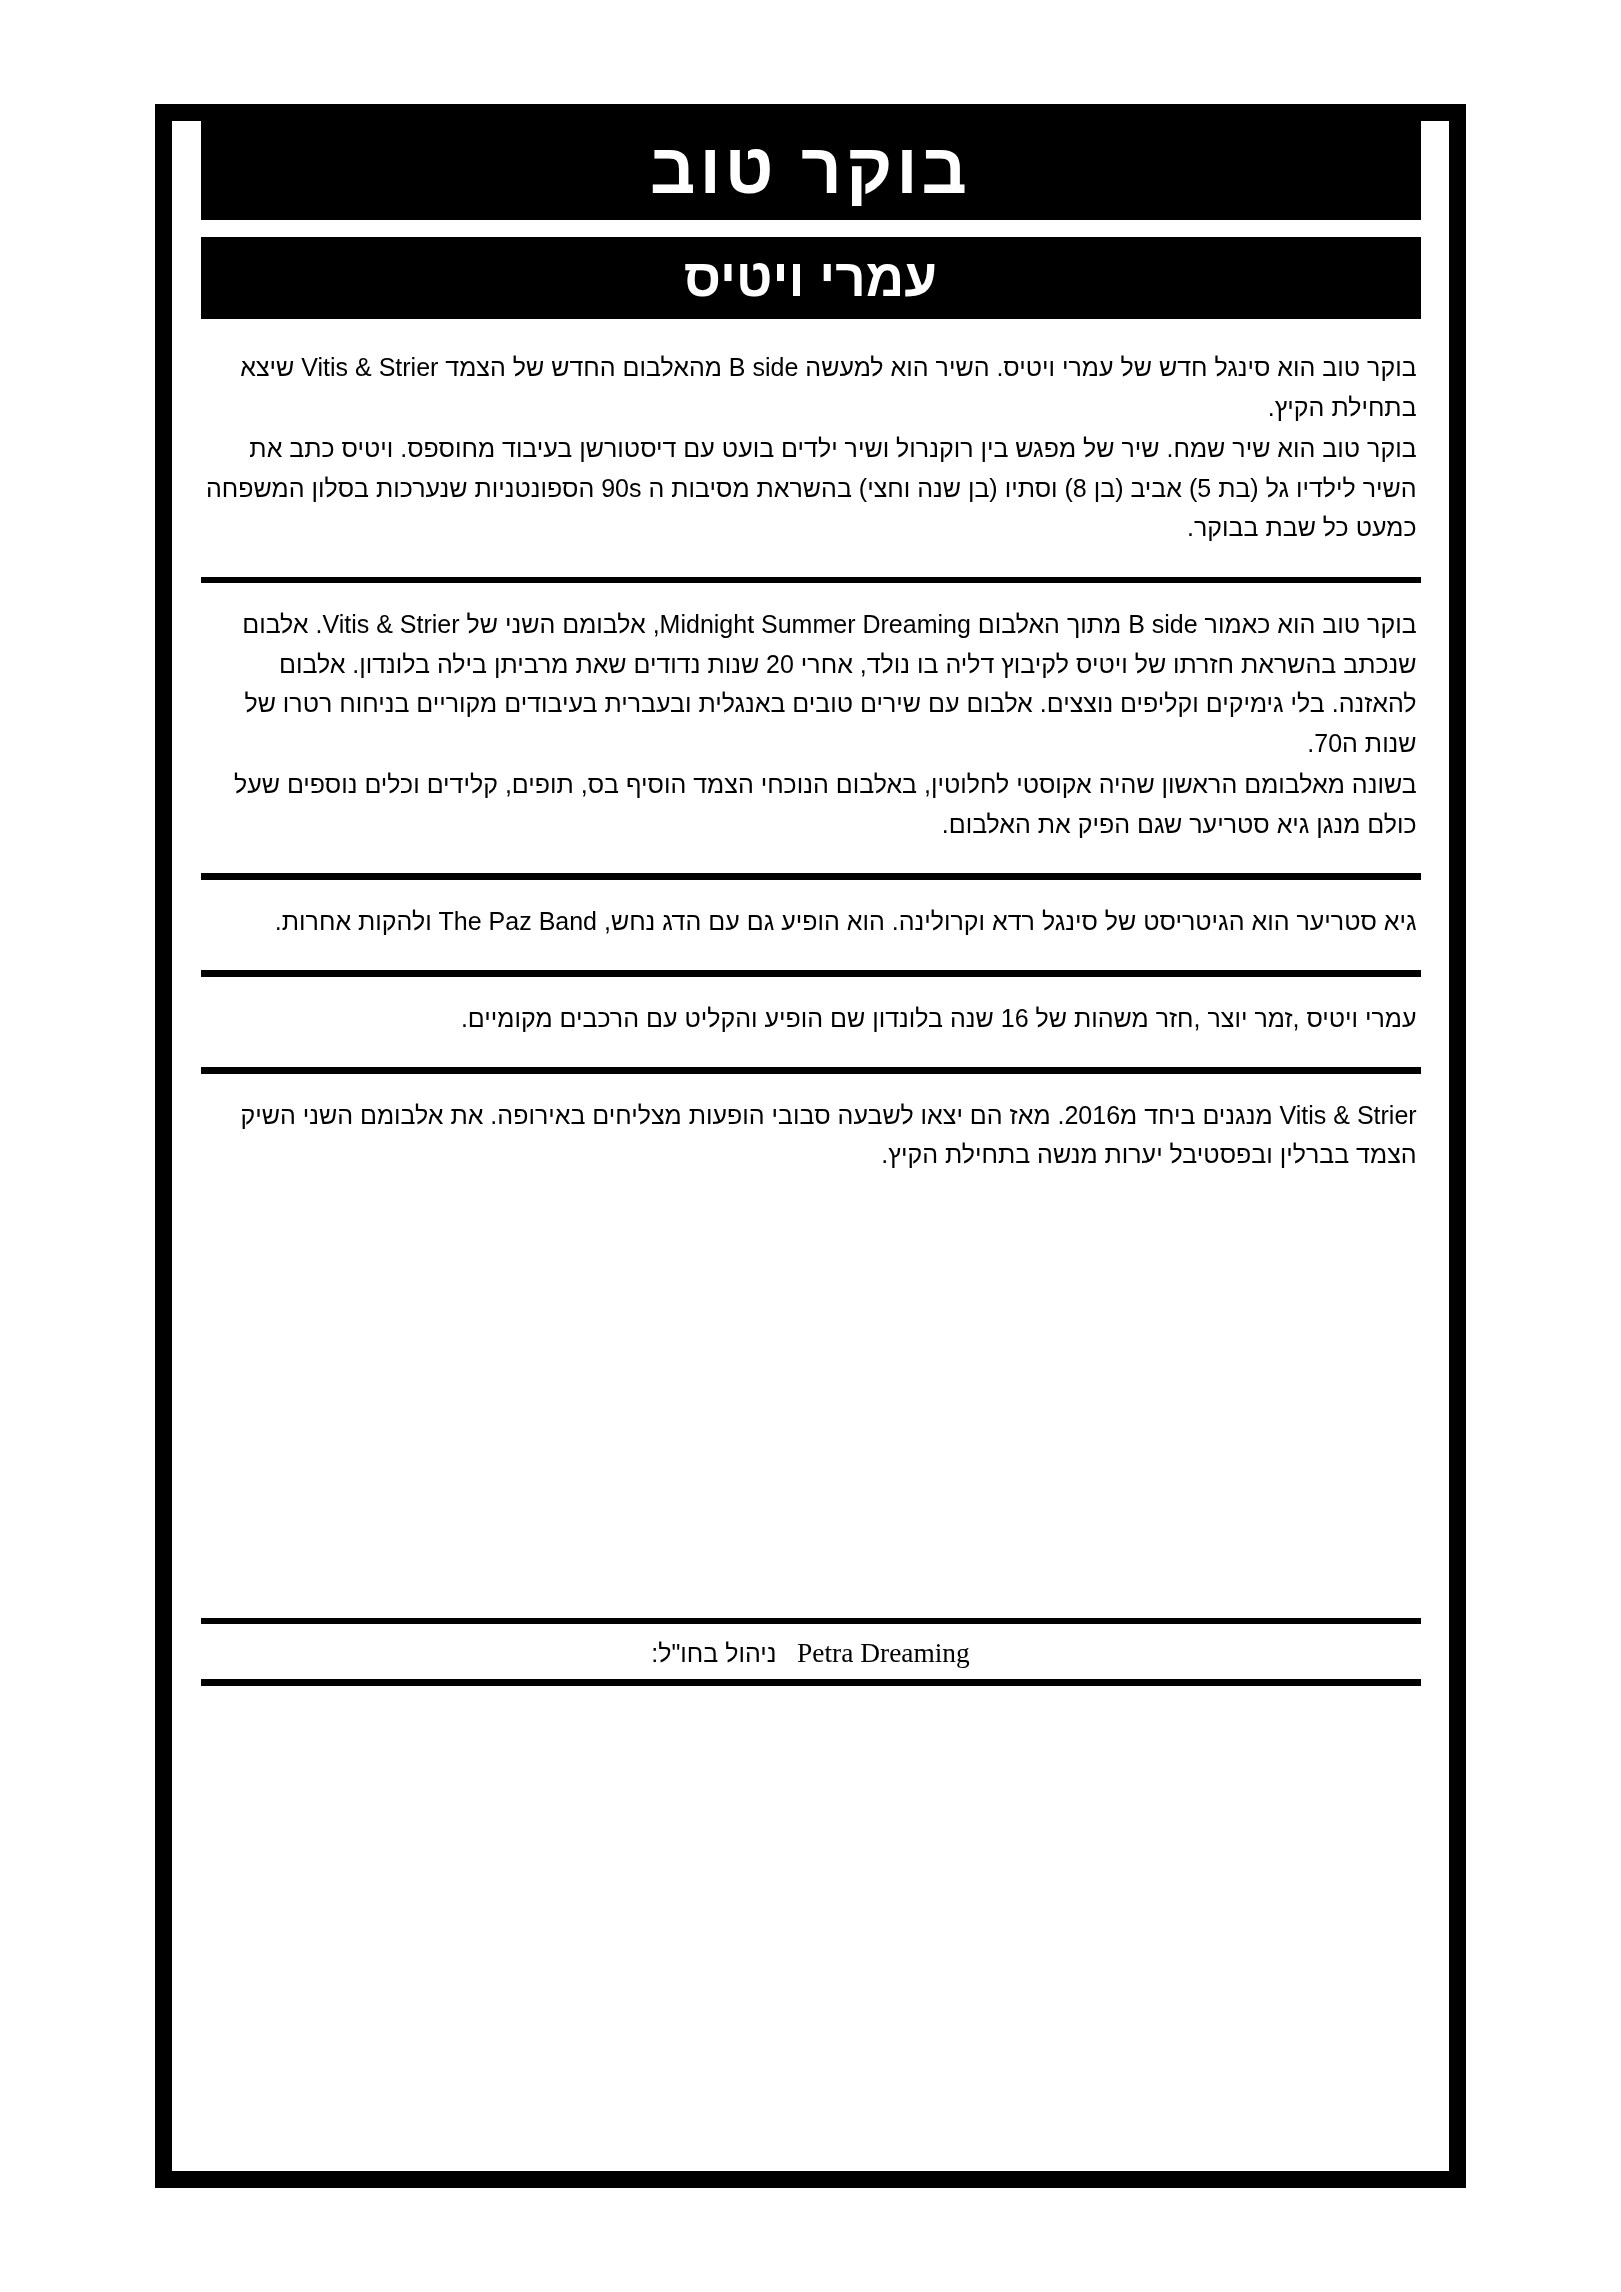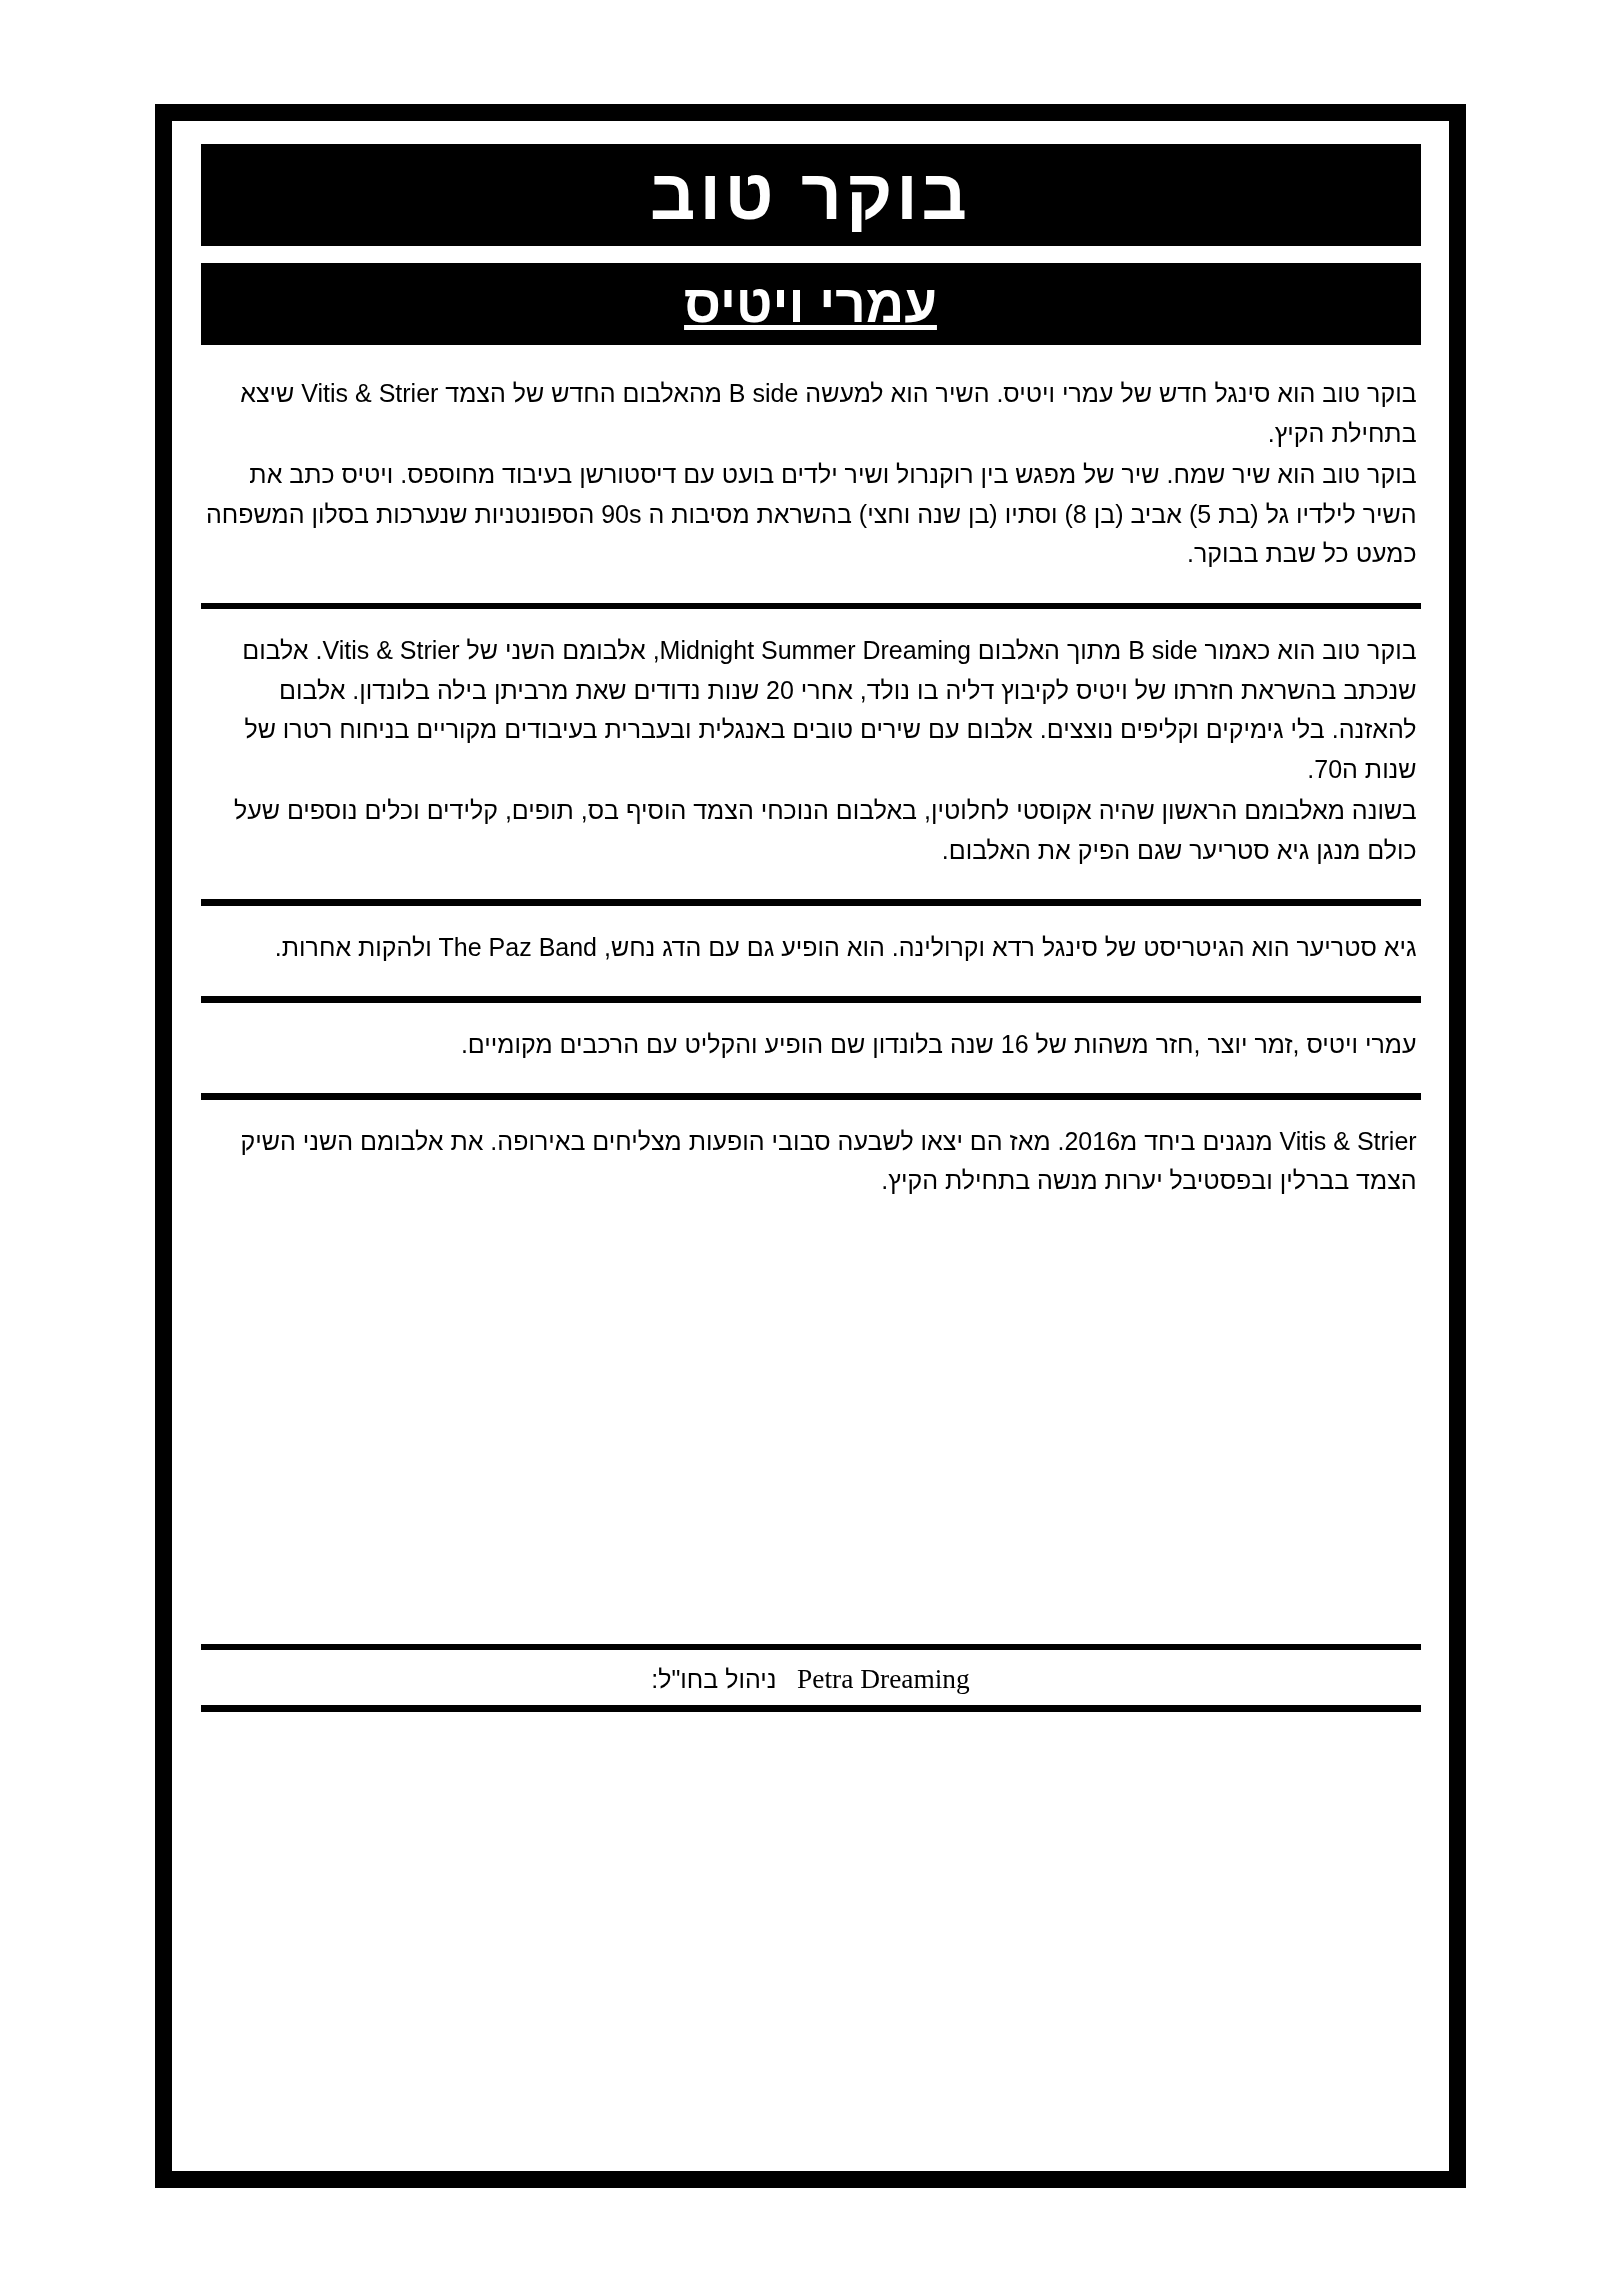--- a/index.html
+++ b/index.html
@@ -12,21 +12,21 @@
     height: 2293px;
     font-family: "Liberation Sans", sans-serif;
     color: #000000;
   }
 
   .page {
     position: relative;
     width: 1621px;
     height: 2293px;
     box-sizing: border-box;
-    padding: 120px 157px 0 157px;
+    padding: 94px 157px 0 157px;
     background: #ffffff;
   }
 
   
   .frame-outer {
     position: absolute;
     left: 155px;
     top: 104px;
     width: 1311px;
     height: 2084px;
@@ -60,21 +60,20 @@
     letter-spacing: 3.9px;
   }
 
   .banner-sub {
     margin: 17.6px auto 0 auto;
     width: 1220px;
     height: 82px;
     line-height: 82px;
     font-size: 53px;
     font-weight: 700;
-    text-decoration: underline;
   }
 
   .body-block {
     direction: rtl;
     font-size: 25px;
     line-height: 1.58;
     color: #000000;
     margin: 0 auto;
     width: 1220px;
     padding: 0 3.9px;

